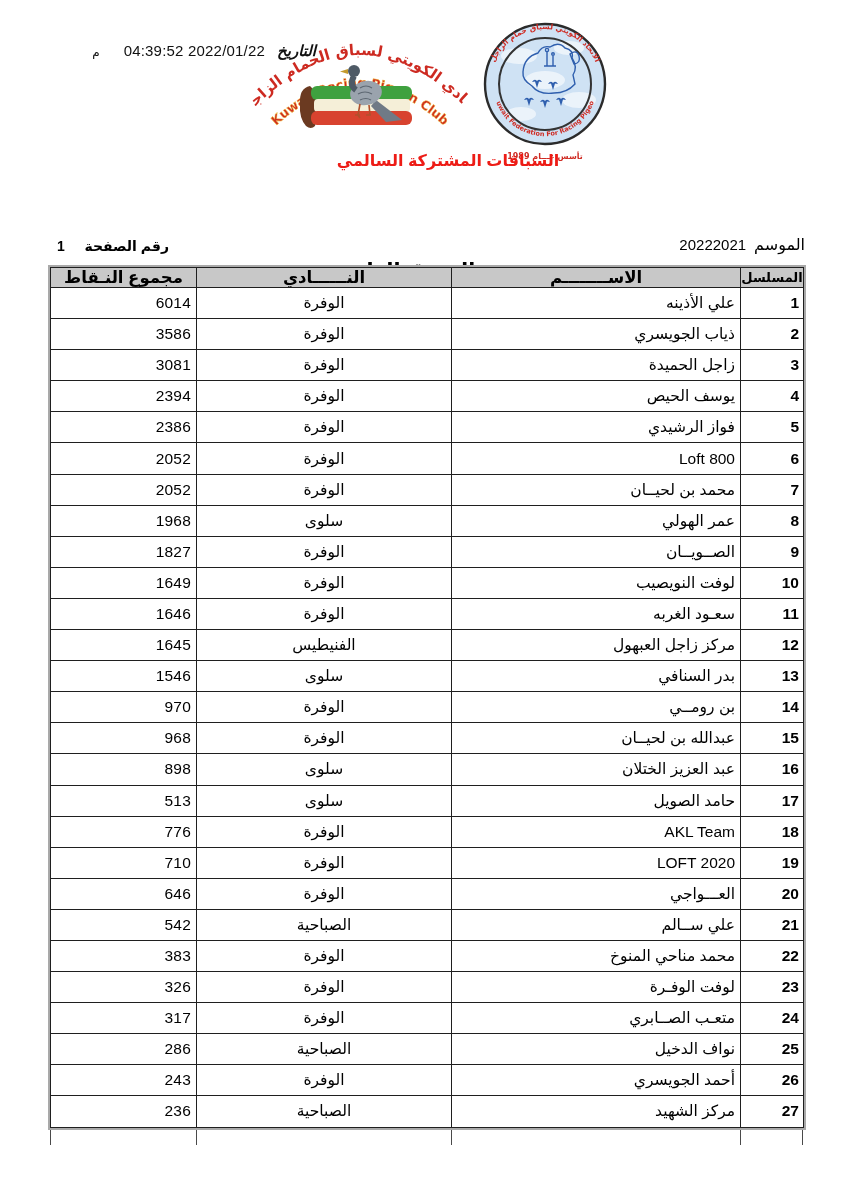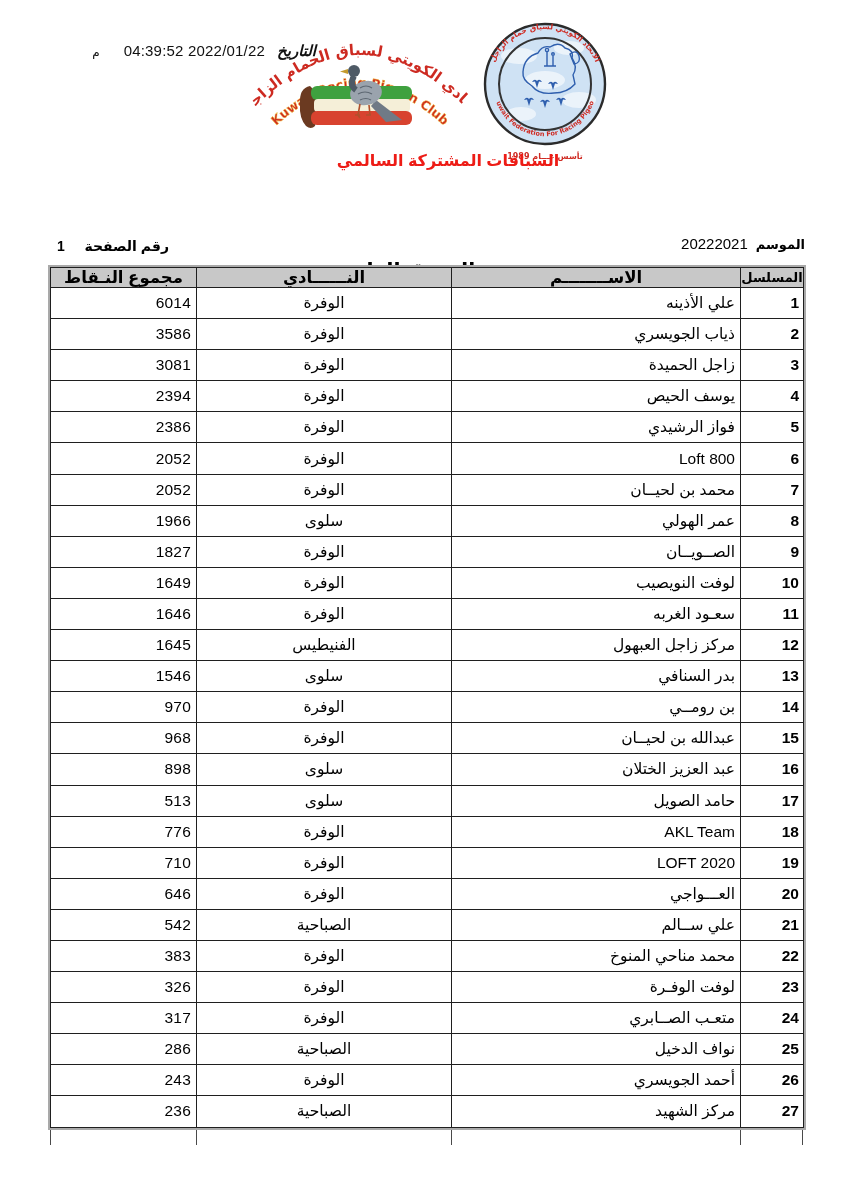--- a/index.html
+++ b/index.html
@@ -28,21 +28,21 @@
   .fed-ar{font-family:"DejaVu Sans",sans-serif;font-weight:bold;font-size:7.5px;fill:#cf2b23;}
   .fed-en{font-family:"DejaVu Sans",sans-serif;font-weight:bold;font-size:6.5px;fill:#cf2b23;}
   .fed-founded{font-family:"DejaVu Sans",sans-serif;font-weight:bold;font-size:8px;fill:#cf2b23;}
 
   
   .subtitle-red{position:absolute;top:151px;left:48px;right:0;text-align:center;direction:rtl;font-weight:bold;font-size:16px;color:var(--accent-red);}
   .clubs-line{position:absolute;top:179px;left:8px;right:0;text-align:center;direction:rtl;font-weight:bold;font-size:15.5px;color:#111;}
   .clubs-line .paren{color:var(--accent-red);padding:0 4px;unicode-bidi:isolate;}
   .main-title{position:absolute;top:211px;left:36px;right:0;text-align:center;direction:rtl;font-weight:bold;font-size:20.5px;color:#000;margin-top:48px;}
   .season-line{position:absolute;top:235px;right:43px;direction:rtl;display:flex;align-items:baseline;gap:8px;font-size:15px;color:#000;}
-  .season-line .lbl{font-weight:bold;font-size:13px;}
+  .season-line .lbl{font-weight:normal;font-size:16px;}
   .season-line .val{direction:ltr;unicode-bidi:isolate;}
   .pagenum-line{position:absolute;top:238px;left:57px;width:112px;direction:rtl;display:flex;justify-content:space-between;align-items:baseline;font-size:14px;color:#000;font-weight:bold;}
 
   
   .table-wrap{position:absolute;left:50px;top:267px;width:753px;}
   table.results{width:753px;border-collapse:collapse;direction:rtl;table-layout:fixed;box-shadow:0 0 0 2px var(--frame-gray);background:#fff;}
   table.results th,table.results td{border:1px solid var(--border-dark);overflow:hidden;white-space:nowrap;}
   table.results thead th{background:var(--header-bg);font-weight:bold;font-size:16.5px;color:#000;height:18px;text-align:center;}
   table.results thead th.col-rank{font-size:13px;}
   table.results td{height:31.1px;font-size:15.5px;color:#000;vertical-align:middle;}
@@ -203,21 +203,21 @@
           <tr>
             <td class="col-rank">7</td>
             <td class="col-name">محمد بن لحيــان</td>
             <td class="col-club">الوفرة</td>
             <td class="col-points">2052</td>
           </tr>
           <tr>
             <td class="col-rank">8</td>
             <td class="col-name">عمر الهولي</td>
             <td class="col-club">سلوى</td>
-            <td class="col-points">1966</td>
+            <td class="col-points">1968</td>
           </tr>
           <tr>
             <td class="col-rank">9</td>
             <td class="col-name">الصــويــان</td>
             <td class="col-club">الوفرة</td>
             <td class="col-points">1827</td>
           </tr>
           <tr>
             <td class="col-rank">10</td>
             <td class="col-name">لوفت النويصيب</td>

